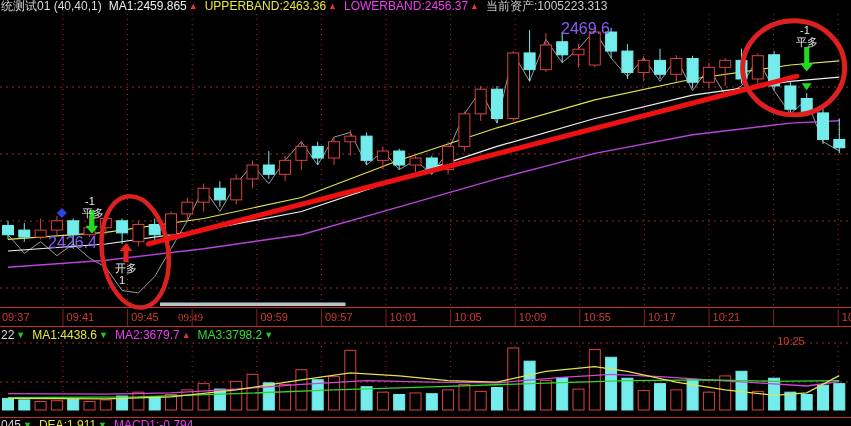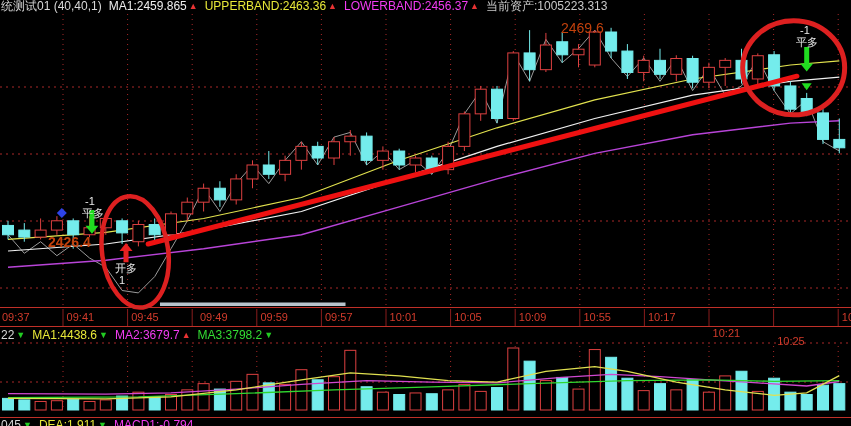--- a/index.html
+++ b/index.html
@@ -13,21 +13,21 @@
   #volume-header{position:absolute;left:1px;top:329px;height:13px;line-height:13px;font-size:12px;white-space:nowrap;}
   #volume-header .seg{margin-right:2px;}
   #volume-header .seg.gap{margin-right:7px;}
   #macd-header{position:absolute;left:1px;top:419px;height:7px;line-height:12px;font-size:12px;white-space:nowrap;overflow:hidden;}
   #macd-header .seg{margin-right:2px;}
   #macd-header .seg.gap{margin-right:7px;}
   #time-axis{position:absolute;left:0;top:309px;width:851px;height:18px;}
   .time-label{position:absolute;top:2px;font-size:11px;color:#d23b2b;white-space:nowrap;}
   .arrowglyph{font-size:9px;position:relative;top:-1px;}
   .ann{position:absolute;font-size:11px;color:#e9e9e9;white-space:nowrap;line-height:12px;}
-  .pricelabel{position:absolute;font-size:14px;color:#c2410c;white-space:nowrap;}
+  .pricelabel{position:absolute;font-size:16px;color:#8b5cf6;white-space:nowrap;}
 </style>
 </head>
 <body>
 
 <div id="screen">
   <svg id="chart-svg" width="851" height="426" viewBox="0 0 851 426">
       <line x1="63" y1="14" x2="63" y2="306" stroke="#a82828" stroke-width="1" stroke-dasharray="1 4"></line>
       <line x1="63" y1="346" x2="63" y2="410" stroke="#a82828" stroke-width="1" stroke-dasharray="1 4"></line>
       <line x1="127.6" y1="14" x2="127.6" y2="306" stroke="#a82828" stroke-width="1" stroke-dasharray="1 4"></line>
       <line x1="127.6" y1="346" x2="127.6" y2="410" stroke="#a82828" stroke-width="1" stroke-dasharray="1 4"></line>
@@ -248,40 +248,40 @@
       <line x1="773.5999999999999" y1="309" x2="773.5999999999999" y2="326" stroke="#8a1d1d" stroke-width="1"></line>
       <line x1="838.1999999999999" y1="309" x2="838.1999999999999" y2="326" stroke="#8a1d1d" stroke-width="1"></line>
     </svg>
 
   <div class="textlayer">
     <div id="indicator-header"><span class="seg gap" style="color: rgb(217, 217, 217);">统测试01 (40,40,1)</span><span class="seg" style="color: rgb(238, 238, 238);">MA1:2459.865</span><span class="seg gap arrowglyph" style="color: rgb(232, 51, 51);">▲</span><span class="seg" style="color: rgb(232, 232, 56);">UPPERBAND:2463.36</span><span class="seg gap arrowglyph" style="color: rgb(232, 51, 51);">▲</span><span class="seg" style="color: rgb(242, 60, 242);">LOWERBAND:2456.37</span><span class="seg gap arrowglyph" style="color: rgb(232, 51, 51);">▲</span><span class="seg" style="color: rgb(201, 201, 201);">当前资产:1005223.313</span></div>
     <div id="time-axis">
         <span class="time-label" style="left: 2px;">09:37</span>
         <span class="time-label" style="left: 66.6px;">09:41</span>
         <span class="time-label" style="left: 131.2px;">09:45</span>
-        <span class="time-label" style="left: 200px;">09:49</span>
+        <span class="time-label" style="left: 178px; font-family: Liberation Serif, serif;">09:49</span>
         <span class="time-label" style="left: 260.4px;">09:59</span>
         <span class="time-label" style="left: 325px;">09:57</span>
         <span class="time-label" style="left: 389.6px;">10:01</span>
         <span class="time-label" style="left: 454.2px;">10:05</span>
         <span class="time-label" style="left: 518.8px;">10:09</span>
         <span class="time-label" style="left: 583.4px;">10:55</span>
         <span class="time-label" style="left: 648px;">10:17</span>
-        <span class="time-label" style="left: 712.6px; margin-top: 16px;">10:21</span>
+        <span class="time-label" style="left: 712.6px;">10:21</span>
         <span class="time-label" style="left: 777.2px; margin-top: 24px;">10:25</span>
         <span class="time-label" style="left: 841.8px;">10:29</span>
       </div>
     <div id="volume-header"><span class="seg" style="color: rgb(217, 217, 217);">22</span><span class="seg gap arrowglyph" style="color: rgb(34, 204, 34);">▼</span><span class="seg" style="color: rgb(232, 232, 56);">MA1:4438.6</span><span class="seg gap arrowglyph" style="color: rgb(34, 204, 34);">▼</span><span class="seg" style="color: rgb(242, 60, 242);">MA2:3679.7</span><span class="seg gap arrowglyph" style="color: rgb(232, 51, 51);">▲</span><span class="seg" style="color: rgb(51, 221, 51);">MA3:3798.2</span><span class="seg arrowglyph" style="color: rgb(34, 204, 34);">▼</span></div>
     <div id="macd-header"><span class="seg" style="color: rgb(217, 217, 217);">045</span><span class="seg gap arrowglyph" style="color: rgb(34, 204, 34);">▼</span><span class="seg" style="color: rgb(232, 232, 56);">DEA:1.911</span><span class="seg gap arrowglyph" style="color: rgb(34, 204, 34);">▼</span><span class="seg" style="color: rgb(242, 60, 242);">MACD1:-0.794</span></div>
 
     <div class="ann" style="left:85px;top:195px;">-1</div>
     <div class="ann" style="left:82px;top:207px;">平多</div>
 
     <div class="ann" style="left:115px;top:262px;">开多</div>
     <div class="ann" style="left:119px;top:274px;">1</div>
 
     <div class="ann" style="left:800px;top:24px;">-1</div>
     <div class="ann" style="left:796px;top:36px;">平多</div>
 
-    <div class="pricelabel" style="left:48px;top:234px;font-weight:bold;">2426.4</div>
+    <div class="pricelabel" style="left:48px;top:234px;">2426.4</div>
     <div class="pricelabel" style="left:561px;top:20px;">2469.6</div>
   </div>
 </div>
 
 </body></html>

